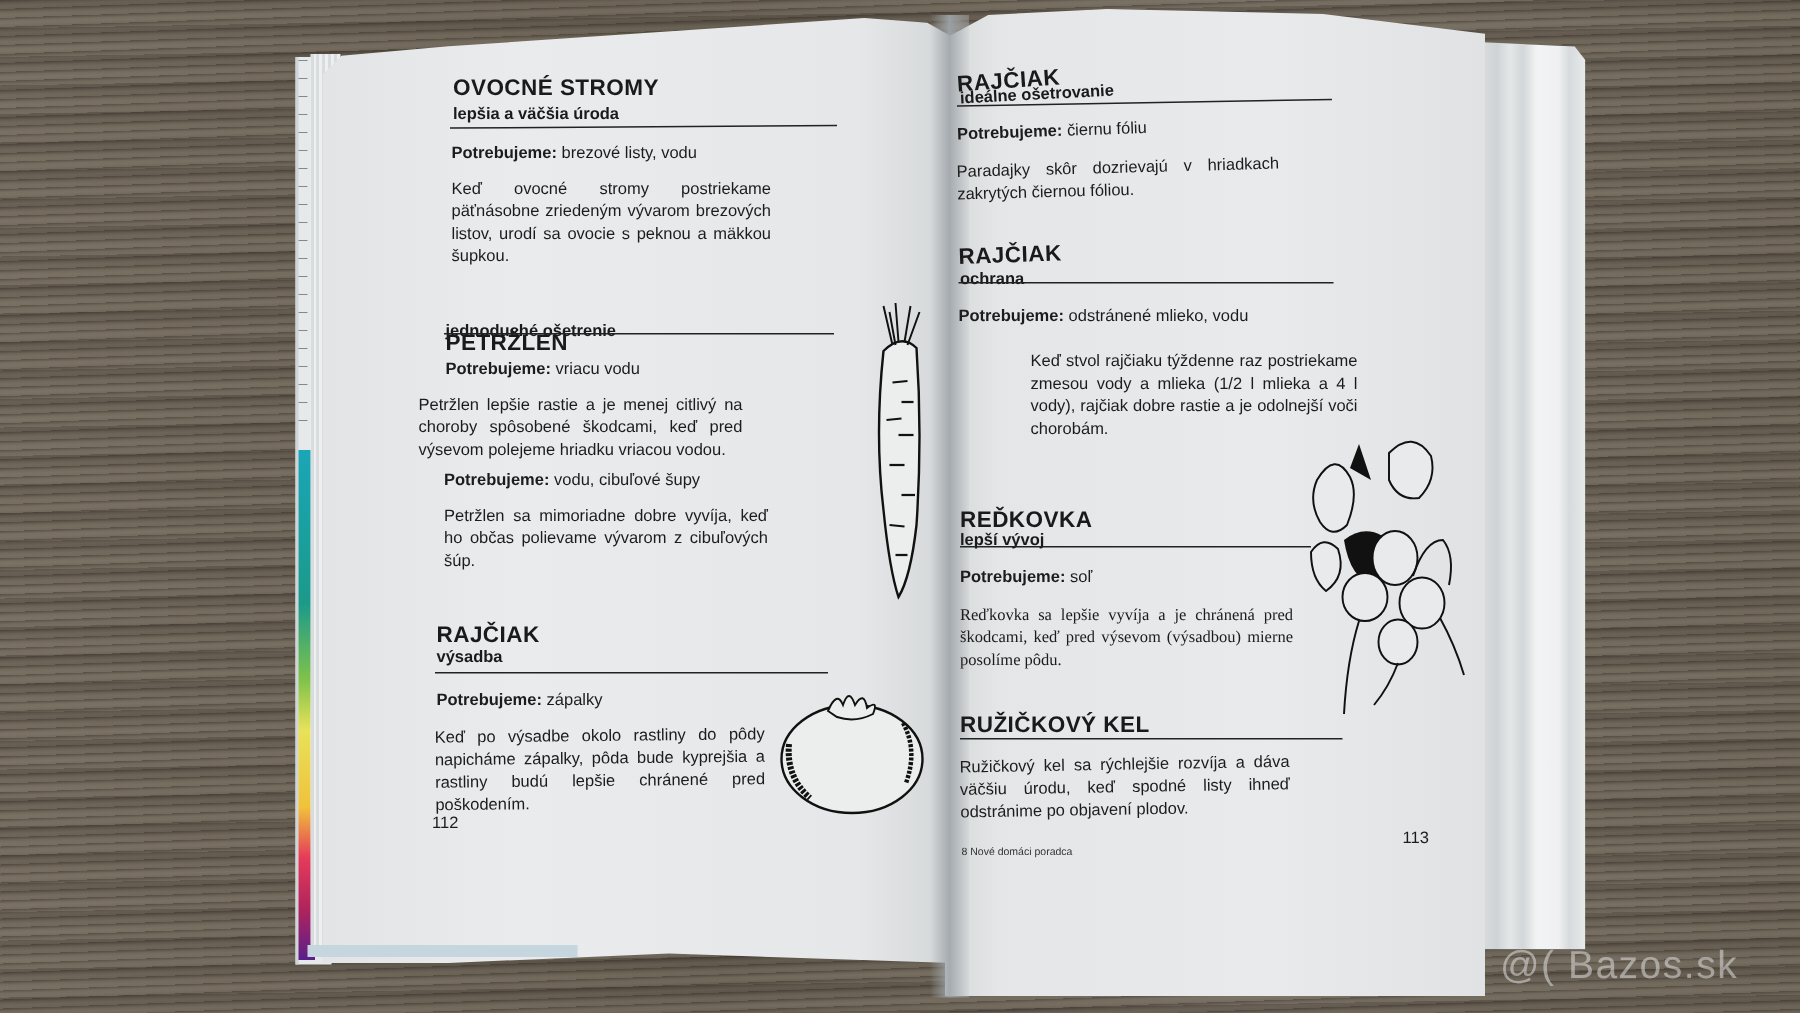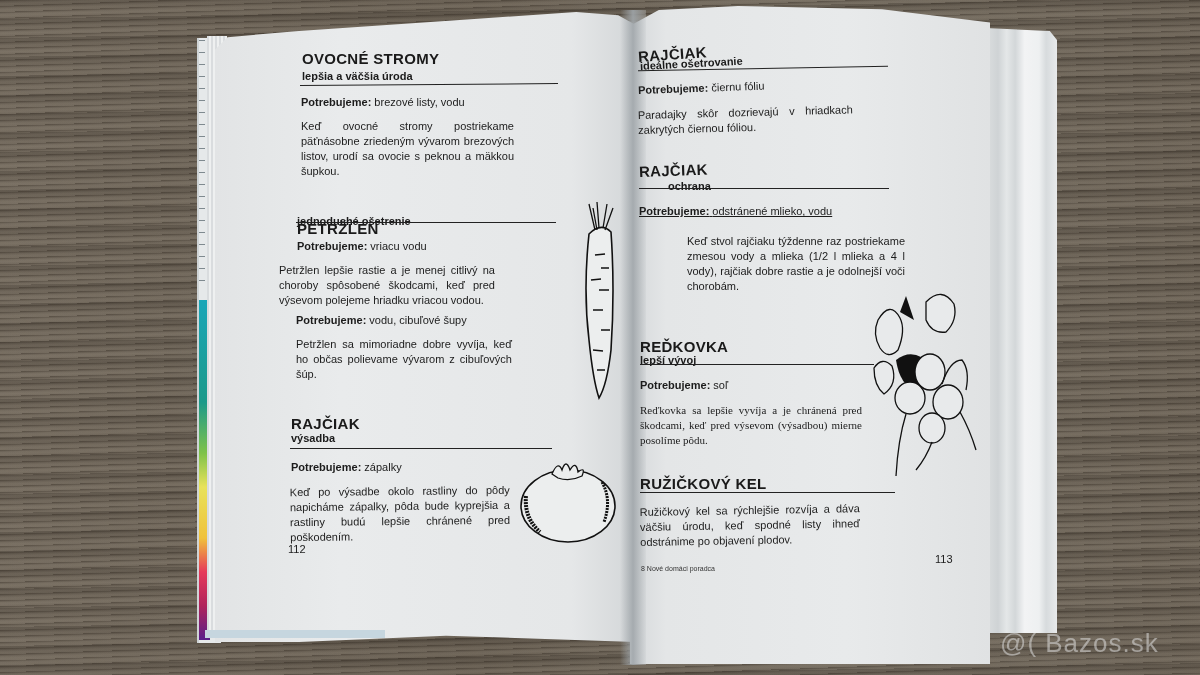--- a/index.html
+++ b/index.html
@@ -98,23 +98,23 @@
     <path d="M84 22 Q94 40 86 62" stroke="#111" stroke-width="3" fill="none" stroke-dasharray="2 1"></path>
   </svg>
 
   <div class="heading" style="left:638px;top:48px;transform:rotate(-4deg);transform-origin:left;">RAJČIAK</div>
   <div class="sub" style="left:640px;top:60px;transform:rotate(-3deg);transform-origin:left;">ideálne ošetrovanie</div>
   <div class="rule" style="left:638px;top:68px;width:250px;transform:rotate(-1deg);"></div>
   <div class="need" style="left:638px;top:84px;transform:rotate(-2deg);transform-origin:left;"><b>Potrebujeme:</b> <span>čiernu fóliu</span></div>
   <div class="para" style="left:638px;top:108px;width:215px;transform:rotate(-1.5deg);transform-origin:left;">Paradajky skôr dozrievajú v hriadkach zakrytých čiernou fóliou.</div>
 
   <div class="heading" style="left:639px;top:163px;transform:rotate(-2deg);transform-origin:left;">RAJČIAK</div>
-  <div class="sub" style="left:668px;top:180px;">ochrana</div>
+  <div class="sub" style="left:640px;top:180px;">ochrana</div>
   <div class="rule" style="left:639px;top:188px;width:250px;"></div>
-  <div class="need" style="left:639px;top:205px;text-decoration:underline;"><b>Potrebujeme:</b> <span>odstránené mlieko, vodu</span></div>
+  <div class="need" style="left:639px;top:205px;"><b>Potrebujeme:</b> <span>odstránené mlieko, vodu</span></div>
   <div class="para" style="left:639px;top:234px;width:218px;margin-left:48px;">Keď stvol rajčiaku týždenne raz postriekame zmesou vody a mlieka (1/2 l mlieka a 4 l vody), rajčiak dobre rastie a je odolnejší voči chorobám.</div>
 
   <div class="heading" style="left:640px;top:338px;">REĎKOVKA</div>
   <div class="sub" style="left:640px;top:354px;">lepší vývoj</div>
   <div class="rule" style="left:640px;top:364px;width:234px;"></div>
   <div class="need" style="left:640px;top:379px;"><b>Potrebujeme:</b> <span>soľ</span></div>
   <div class="para" style="left:640px;top:403px;width:222px;font-family:Liberation Serif, serif;">Reďkovka sa lepšie vyvíja a je chránená pred škodcami, keď pred výsevom (výsadbou) mierne posolíme pôdu.</div>
 
   <div class="heading" style="left:640px;top:475px;">RUŽIČKOVÝ KEL</div>
   <div class="rule" style="left:640px;top:492px;width:255px;"></div>

